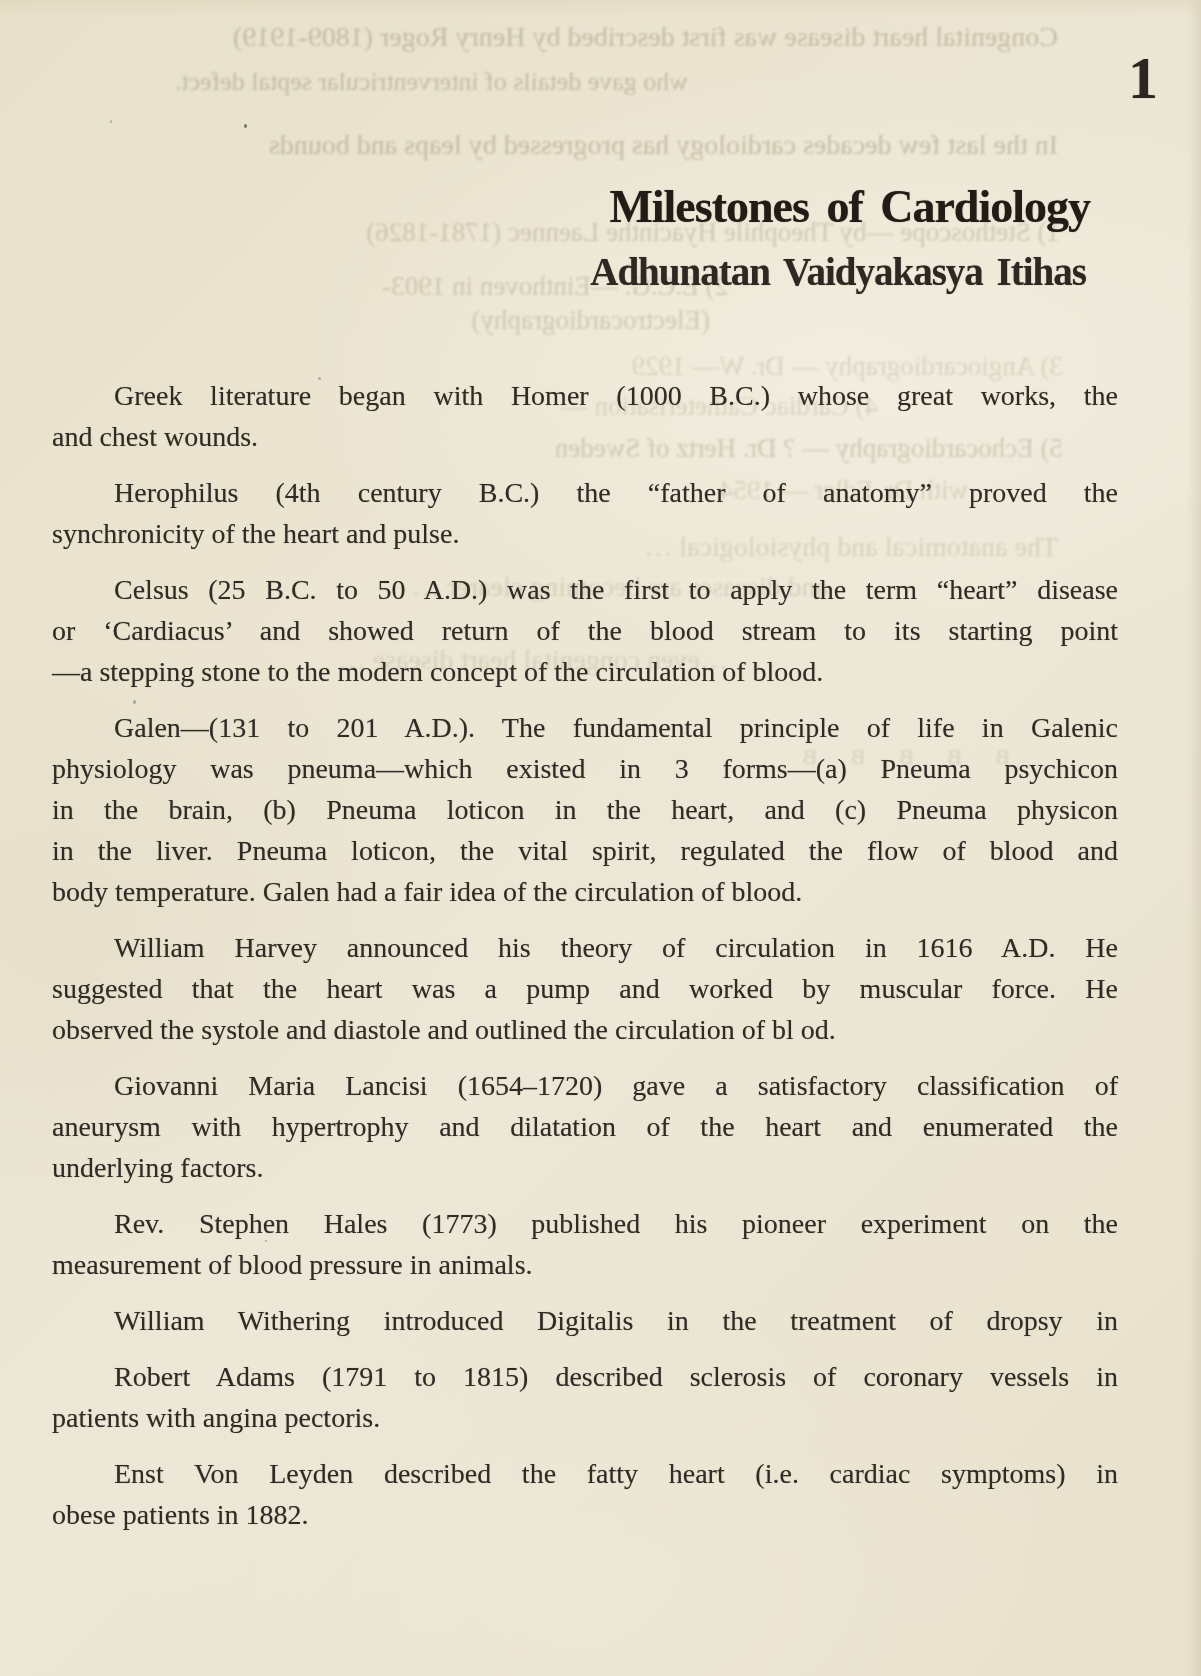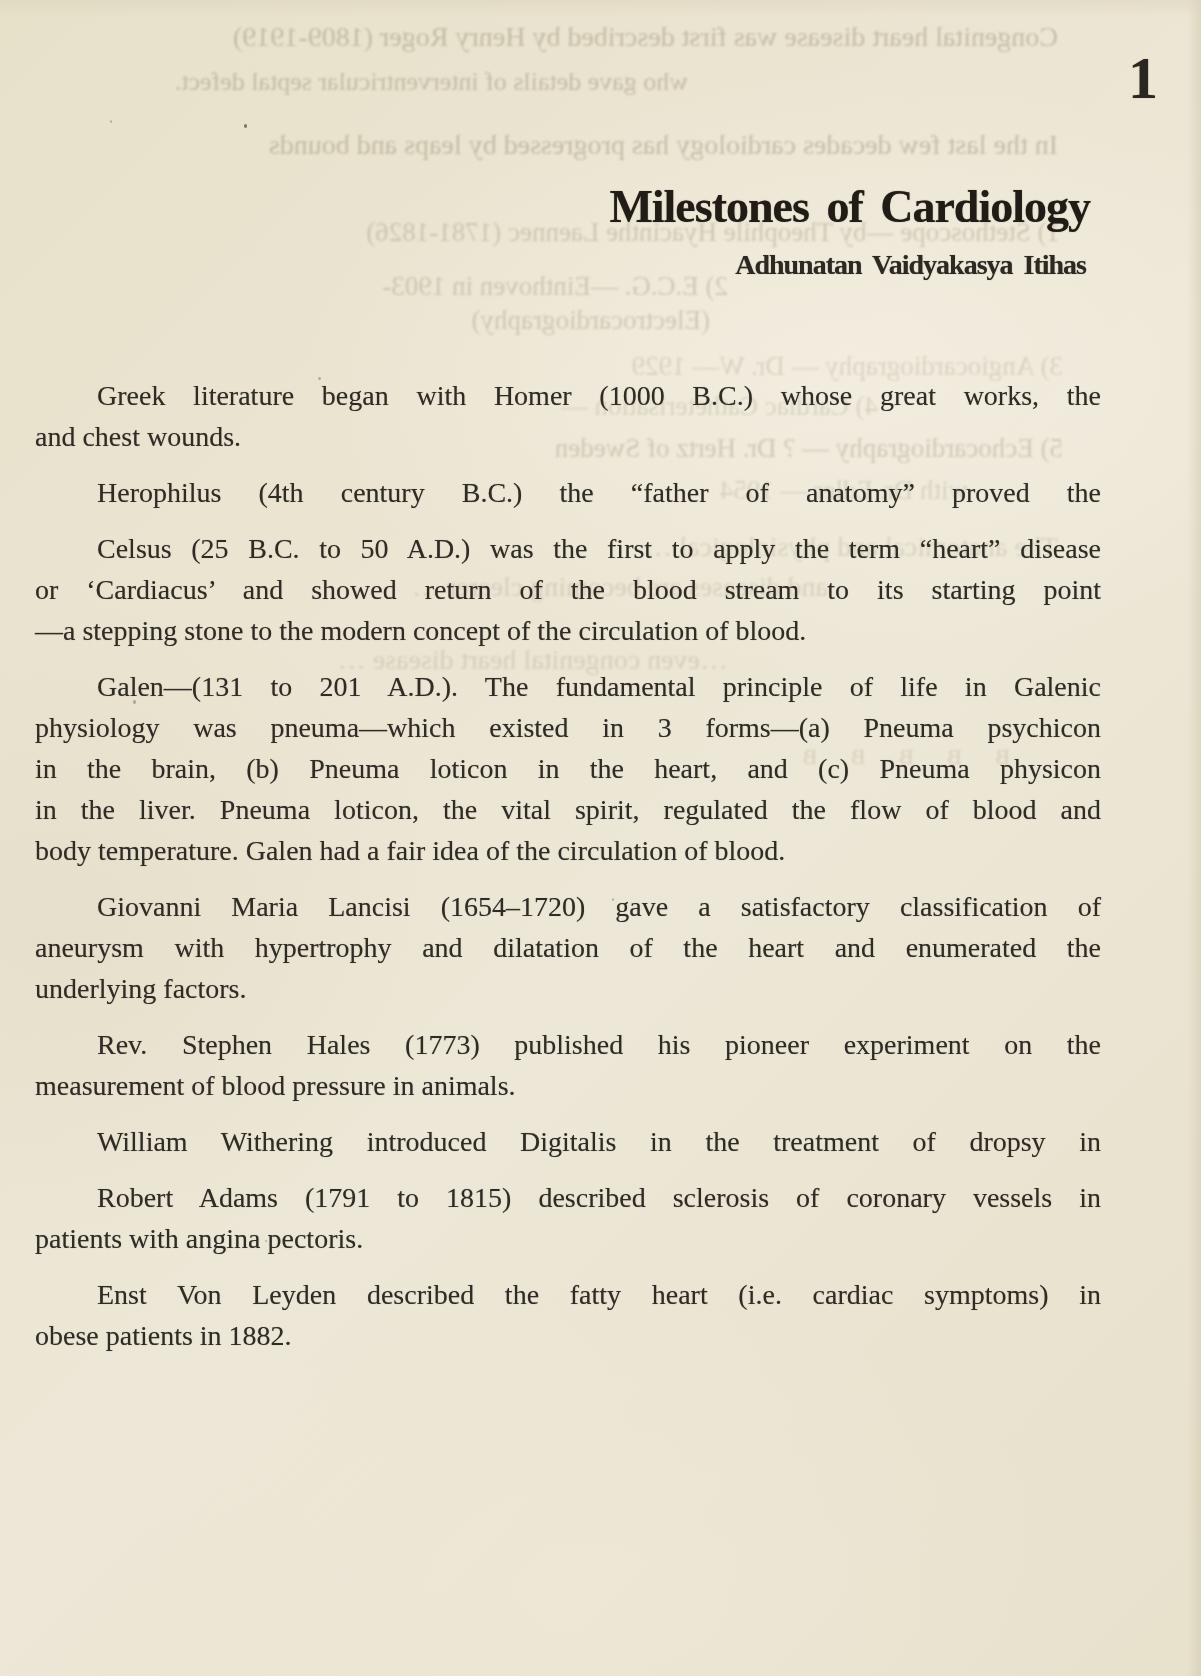--- a/index.html
+++ b/index.html
@@ -40,27 +40,27 @@
   }
   .title{
     position:absolute;top:164px;right:95px;
     font-size:46px;font-weight:700;color:#211d16;
     letter-spacing:-1px;word-spacing:7px;
     text-shadow:0 0 1px rgba(33,29,22,.6);
     white-space:nowrap;
   }
   .subtitle{
     position:absolute;top:249px;right:115px;
-    font-size:28px;font-weight:700;color:#2d2922;
+    font-size:39px;font-weight:700;color:#2d2922;
     letter-spacing:-1px;word-spacing:5px;
     text-shadow:0 0 1px rgba(45,41,34,.5);
     white-space:nowrap;
   }
   .body-text{
-    position:absolute;left:35px;top:0;width:1066px;
+    position:absolute;left:52px;top:0;width:1066px;
     padding-top:375px;
     color:#2f2b25;
     font-size:28px;
     text-shadow:0 0 1px rgba(47,43,37,.35);
   }
   .body-text p{margin:0 0 15px 0;}
   .pline{
     display:block;
     line-height:41px;
     text-align:justify;
@@ -96,32 +96,38 @@
   <h1 class="title" style="margin:16px;">Milestones of Cardiology</h1>
   <h2 class="subtitle" style="margin:0;">Adhunatan Vaidyakasya Itihas</h2>
 
   <div class="body-text">
     <p>
       <span class="pline first">Greek literature began with Homer (1000 B.C.) whose great works, the</span>
       <span class="pline last">and chest wounds.</span>
     </p>
     <p>
       <span class="pline first">Herophilus (4th century B.C.) the “father of anatomy” proved the</span>
+      <span class="pline last">synchronicity of the heart and pulse.</span>
     </p>
     <p>
       <span class="pline first">Celsus (25 B.C. to 50 A.D.) was the first to apply the term “heart” disease</span>
       <span class="pline">or ‘Cardiacus’ and showed return of the blood stream to its starting point</span>
       <span class="pline last">—a stepping stone to the modern concept of the circulation of blood.</span>
     </p>
     <p>
       <span class="pline first">Galen—(131 to 201 A.D.). The fundamental principle of life in Galenic</span>
       <span class="pline">physiology was pneuma—which existed in 3 forms—(a) Pneuma psychicon</span>
       <span class="pline">in the brain, (b) Pneuma loticon in the heart, and (c) Pneuma physicon</span>
       <span class="pline">in the liver. Pneuma loticon, the vital spirit, regulated the flow of blood and</span>
       <span class="pline last">body temperature. Galen had a fair idea of the circulation of blood.</span>
+    </p>
+    <p>
+      <span class="pline first">William Harvey announced his theory of circulation in 1616 A.D. He</span>
+      <span class="pline">suggested that the heart was a pump and worked by muscular force. He</span>
+      <span class="pline last">observed the systole and diastole and outlined the circulation of bl od.</span>
     </p>
     <p>
       <span class="pline first">Giovanni Maria Lancisi (1654–1720) gave a satisfactory classification of</span>
       <span class="pline">aneurysm with hypertrophy and dilatation of the heart and enumerated the</span>
       <span class="pline last">underlying factors.</span>
     </p>
     <p>
       <span class="pline first">Rev. Stephen Hales (1773) published his pioneer experiment on the</span>
       <span class="pline last">measurement of blood pressure in animals.</span>
     </p>

